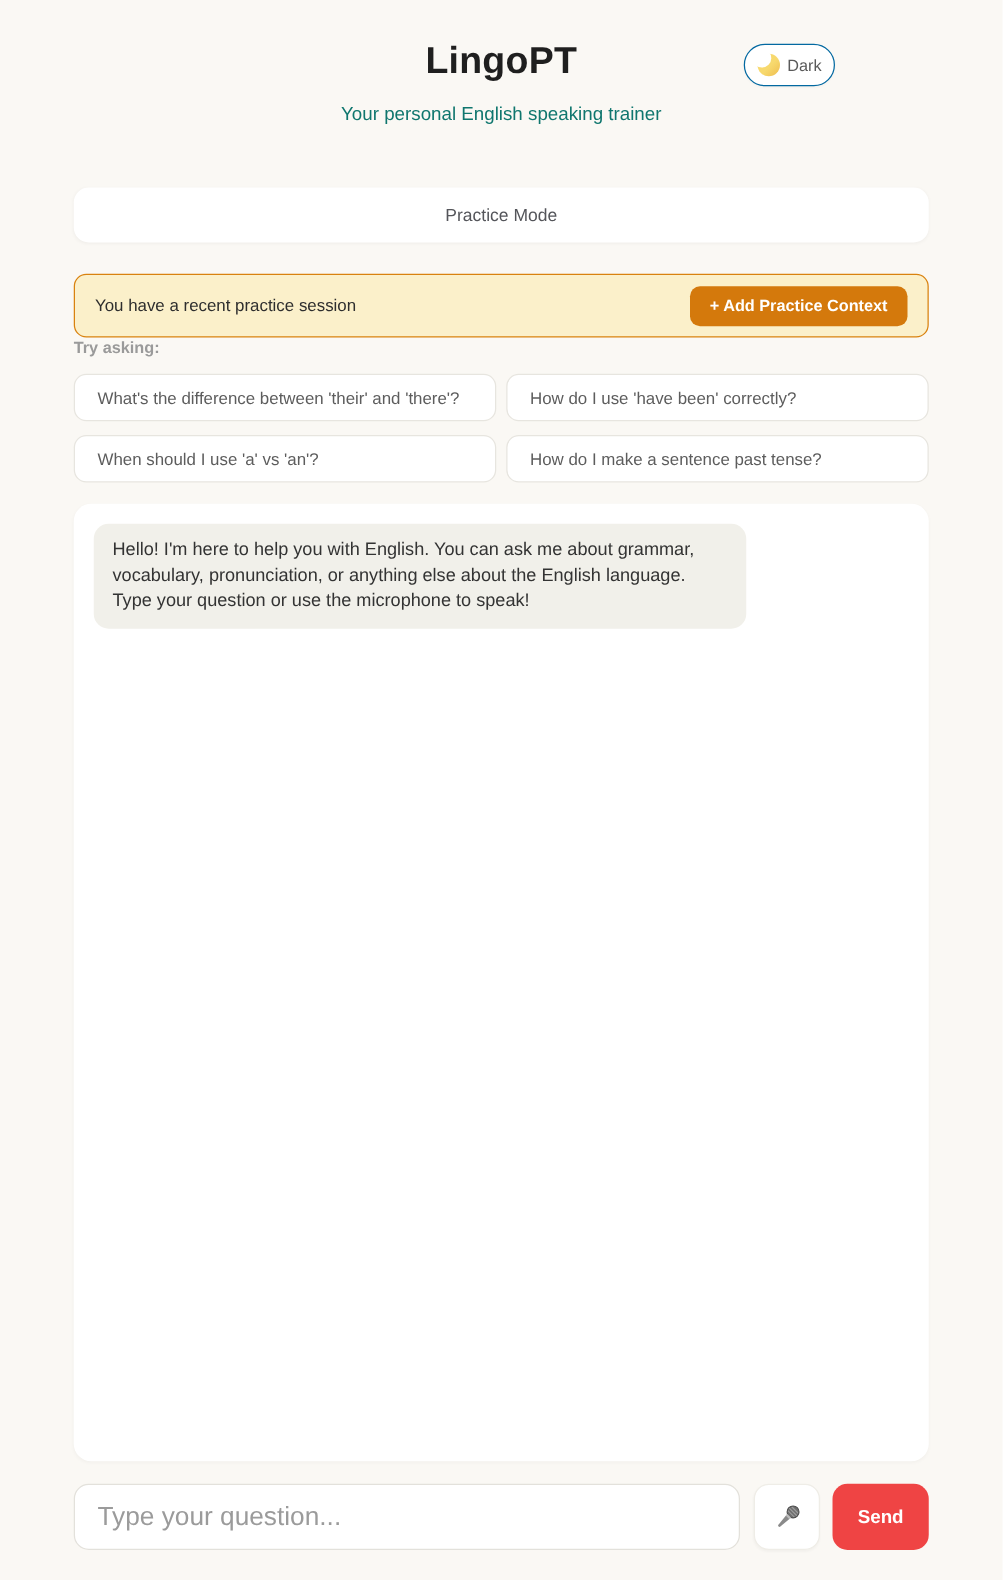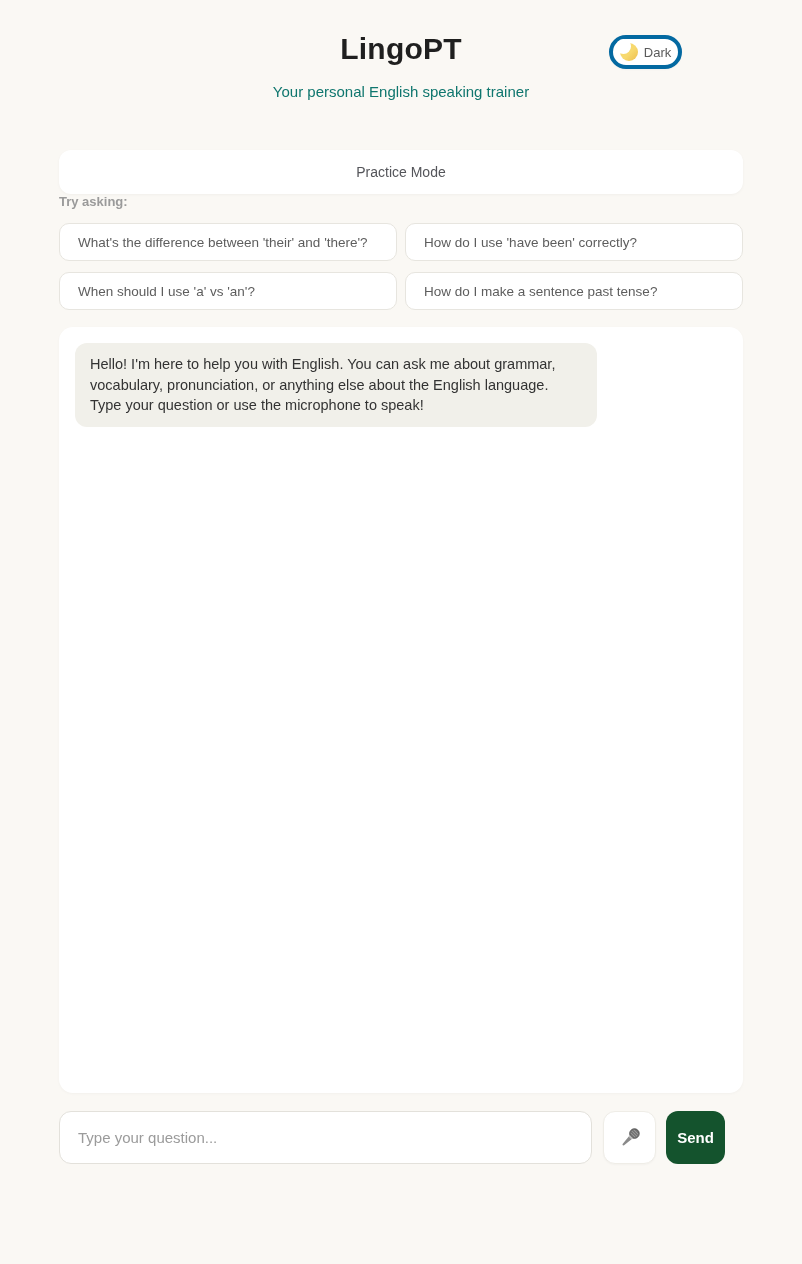--- a/index.html
+++ b/index.html
@@ -8,23 +8,23 @@
     font-family:"Liberation Sans", sans-serif;
     background:#faf8f4;
     width:802px; height:1264px;
     overflow:hidden;
     position:relative;
   }
   .container { width:684px; margin:0 auto; position:relative; }
 
   
   .theme-toggle {
-    position:absolute; top:3px; right:61px;
+    position:absolute; top:3px; right:75px;
     width:73px; height:34px;
-    background:#ffffff; border:4px solid #0369a1; border-radius:17px;
+    background:#ffffff; border:1px solid #0369a1; border-radius:17px;
     display:flex; align-items:center; justify-content:center; gap:6px;
     cursor:pointer; box-shadow:0 1px 2px rgba(0,0,0,.03);
   }
   .moon { position:relative; width:18px; height:18px; flex:0 0 auto; }
   .moon .full { position:absolute; inset:0; border-radius:50%;
     background:linear-gradient(135deg,#f7d96e 55%,#eebd4e 100%); }
   .moon .bite { position:absolute; width:15px; height:15px; border-radius:50%;
     background:#ffffff; top:-4px; left:-4px; }
   .theme-toggle .label { font-size:13px; color:#5a5a5a; }
 
@@ -80,33 +80,33 @@
   .bubble {
     max-width:522px; background:#f1f0ea; border-radius:12px;
     padding:11px 15px; font-size:14.5px; line-height:20.5px; color:#333333;
   }
 
   
   .composer { margin-top:18px; display:flex; align-items:stretch; }
   .composer .q-input {
     width:533px; height:53px; background:#ffffff;
     border:1px solid #e3e1db; border-radius:12px;
-    padding:0 18px; font-size:15px; color:#333;
+    padding:0 18px; font-size:21px; color:#333;
     font-family:"Liberation Sans", sans-serif; outline:none;
   }
   .composer .q-input::placeholder { color:#9b9b9b; }
   .mic-btn {
     width:53px; height:53px; margin-left:11px;
     background:#ffffff; border:1px solid #efede7; border-radius:12px;
     display:flex; align-items:center; justify-content:center; cursor:pointer;
     box-shadow:0 1px 2px rgba(0,0,0,.03);
   }
   .send-btn {
-    width:59px; height:53px; margin-left:10px;
-    background:#14532d; border:none; border-radius:12px;
+    width:77px; height:53px; margin-left:10px;
+    background:#ef4444; border:none; border-radius:12px;
     color:#ffffff; font-weight:700; font-size:15px;
     font-family:"Liberation Sans", sans-serif; cursor:default;
   }
 </style>
 </head>
 <body>
 
 <div class="container">
 
   <div class="theme-toggle">
@@ -117,20 +117,24 @@
     <span class="label">Dark</span>
   </div>
 
   <div class="title">LingoPT</div>
   <div class="subtitle">Your personal English speaking trainer</div>
 
   <div class="tabs">
     <div class="tab inactive">Practice Mode</div>
   </div>
 
+  <div class="banner">
+    <span class="msg">You have a recent practice session</span>
+    <button class="add-btn">+ Add Practice Context</button>
+  </div>
 
   <div class="try-label">Try asking:</div>
 
   <div class="suggestion-grid">
     <button class="suggestion">What's the difference between 'their' and 'there'?</button>
     <button class="suggestion">How do I use 'have been' correctly?</button>
     <button class="suggestion">When should I use 'a' vs 'an'?</button>
     <button class="suggestion">How do I make a sentence past tense?</button>
   </div>
 

